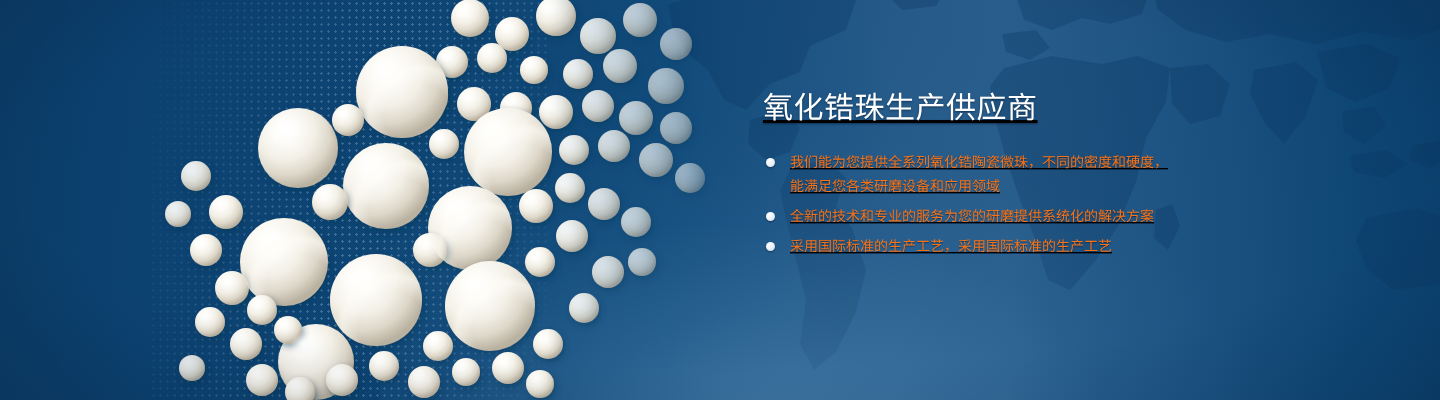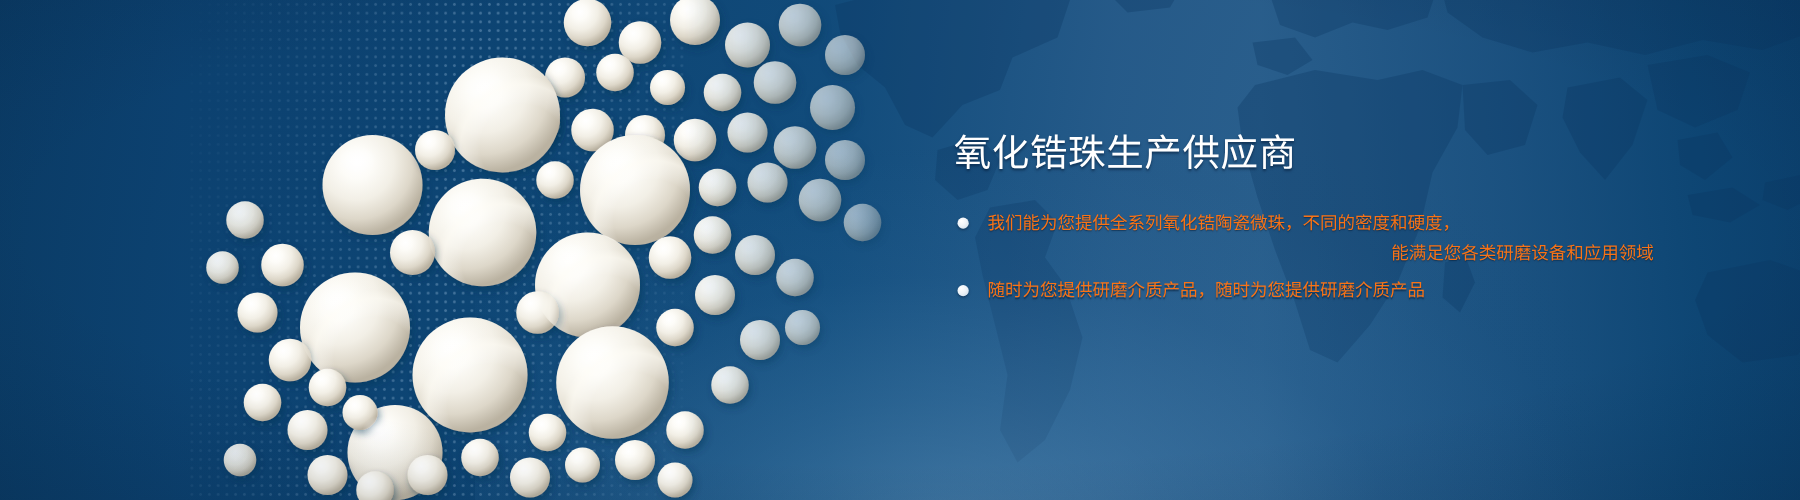--- a/index.html
+++ b/index.html
@@ -111,22 +111,23 @@
     background-size: 7px 7px;
     -webkit-mask-image: linear-gradient(100deg, rgba(0,0,0,0) 0%, rgba(0,0,0,.25) 18%, rgba(0,0,0,.9) 52%, rgba(0,0,0,.55) 78%, rgba(0,0,0,0) 100%);
     mask-image: linear-gradient(100deg, rgba(0,0,0,0) 0%, rgba(0,0,0,.25) 18%, rgba(0,0,0,.9) 52%, rgba(0,0,0,.55) 78%, rgba(0,0,0,0) 100%);
     opacity: .8;
   }
 
   
   .content {
     position: absolute;
     left: 763px;
-    top: 104px;
+    top: 88px;
     width: 560px;
+    text-decoration: underline;
   }
   .headline {
     margin: 0;
     font-size: 30px;
     font-weight: 400;
     line-height: 40px;
     color: #ffffff;
     letter-spacing: .5px;
     text-shadow: 0 1px 2px rgba(0,20,45,.55);
     white-space: nowrap;
@@ -150,21 +151,21 @@
     position: absolute;
     left: 3px;
     top: 8px;
     width: 9px;
     height: 9px;
     border-radius: 50%;
     background: radial-gradient(circle at 34% 30%, #ffffff 0%, #eef3f8 45%, #c9d7e3 100%);
     box-shadow: 0 1px 2px rgba(0,15,35,.45);
   }
   .bullet-text { display: block; }
-  .bullet-text .l2 { display: block; text-align: right; }
+  .bullet-text .l2 { display: block; }
 </style>
 </head>
 <body>
 
 <div id="banner">
 
   <div class="bg-base"></div>
   <div class="bg-horiz"></div>
 
   <div class="worldmap">
@@ -367,22 +368,26 @@
     <ul class="bullets">
 
       <li class="bullet">
         <span class="bullet-dot"></span>
         <span class="bullet-text">
           <span>我们能为您提供全系列氧化锆陶瓷微珠，不同的密度和硬度，</span>
           <span class="l2">能满足您各类研磨设备和应用领域</span>
         </span>
       </li>
 
-
       <li class="bullet">
         <span class="bullet-dot"></span>
-        <span class="bullet-text">随时为您提供研磨介质产品，随时为您提供研磨介质产品</span>
+        <span class="bullet-text">全新的技术和专业的服务为您的研磨提供系统化的解决方案</span>
+      </li>
+
+      <li class="bullet">
+        <span class="bullet-dot"></span>
+        <span class="bullet-text">采用国际标准的生产工艺，采用国际标准的生产工艺</span>
       </li>
 
     </ul>
   </div>
 
 </div>
 
 </body></html>

